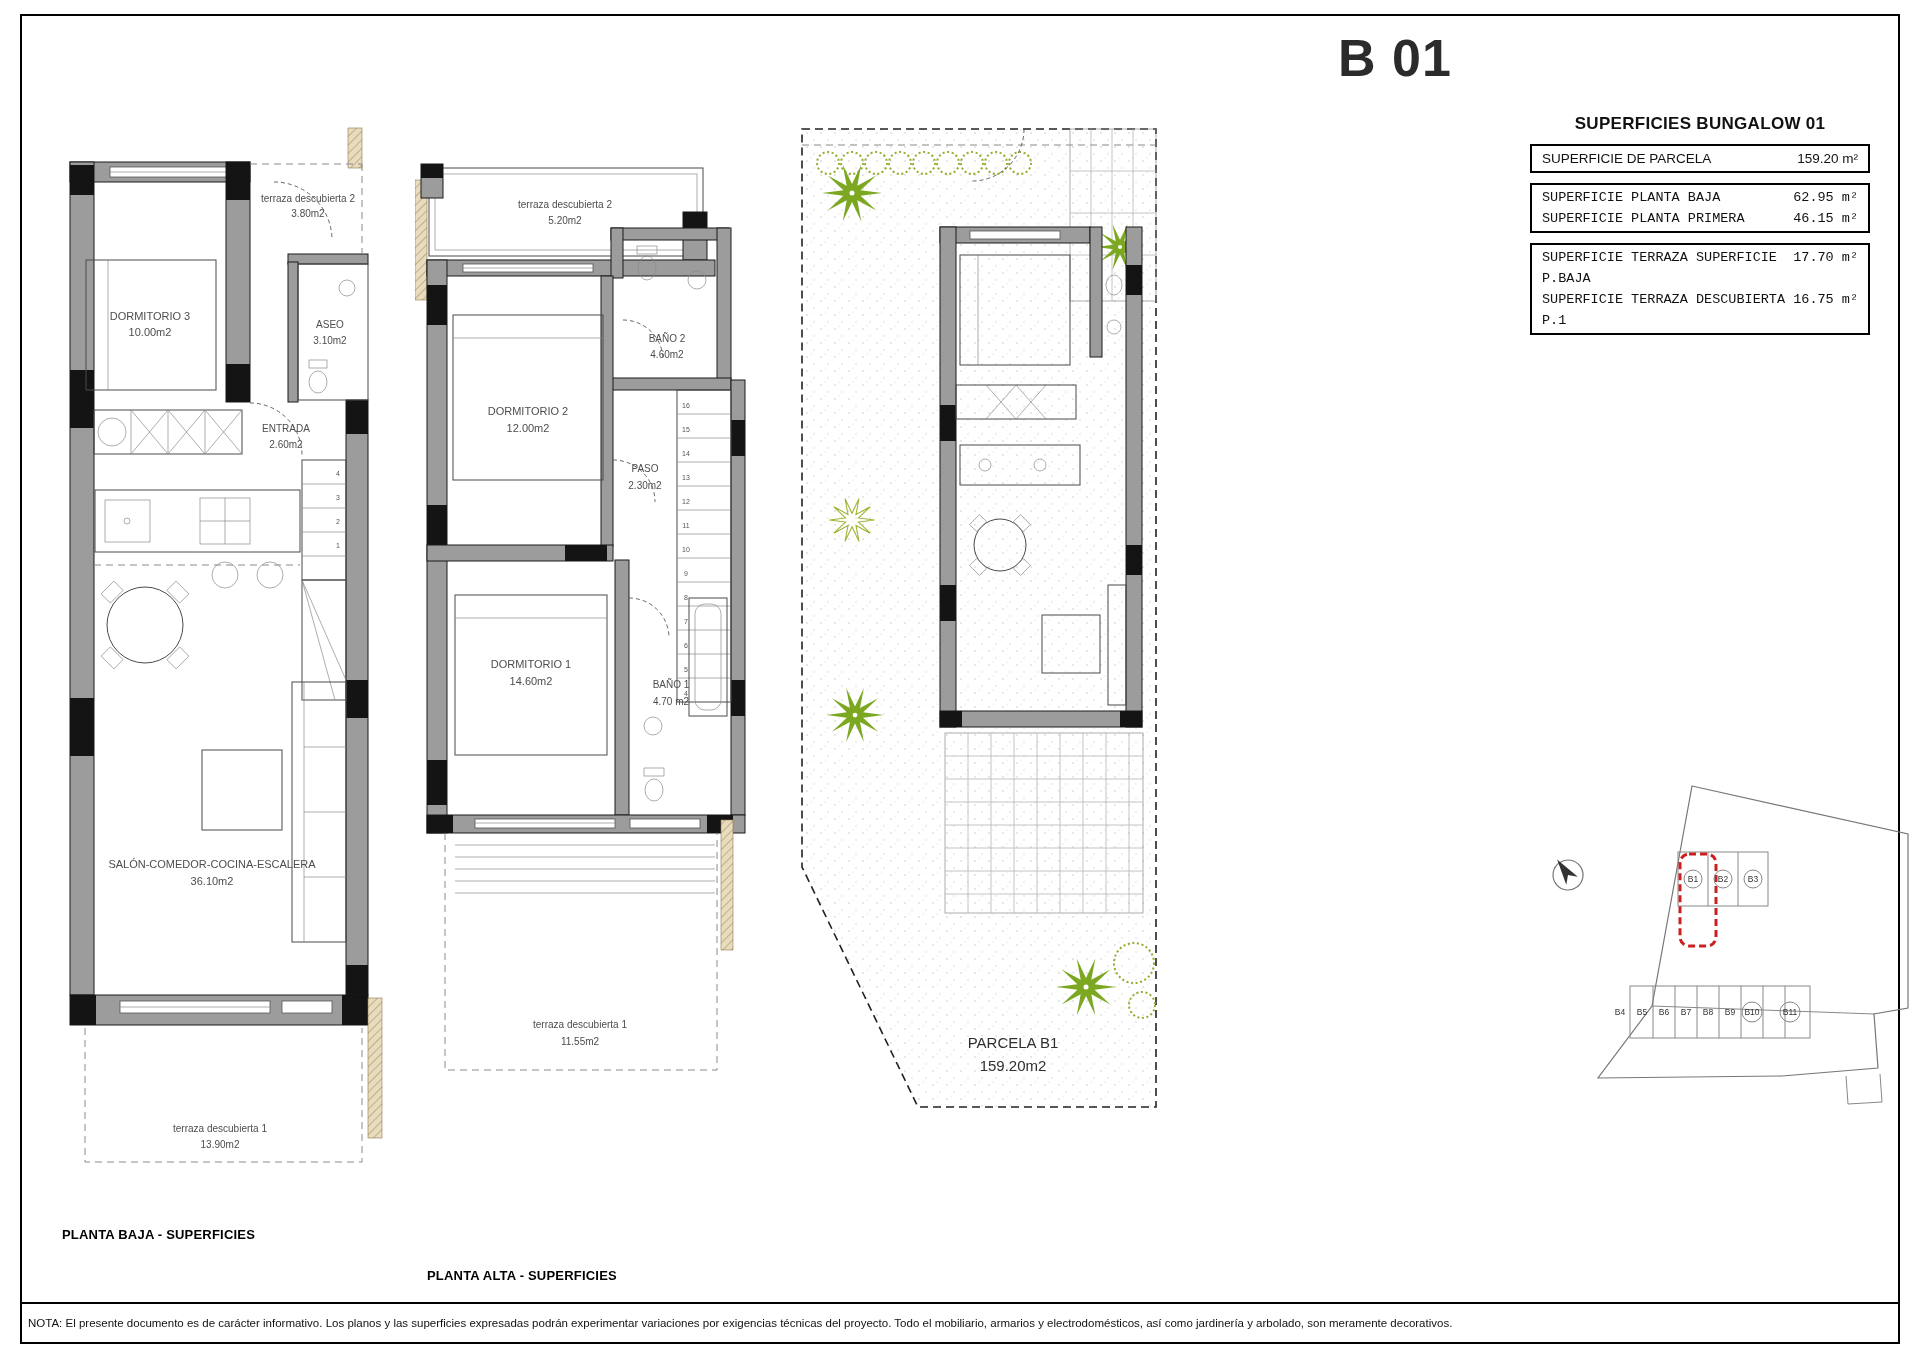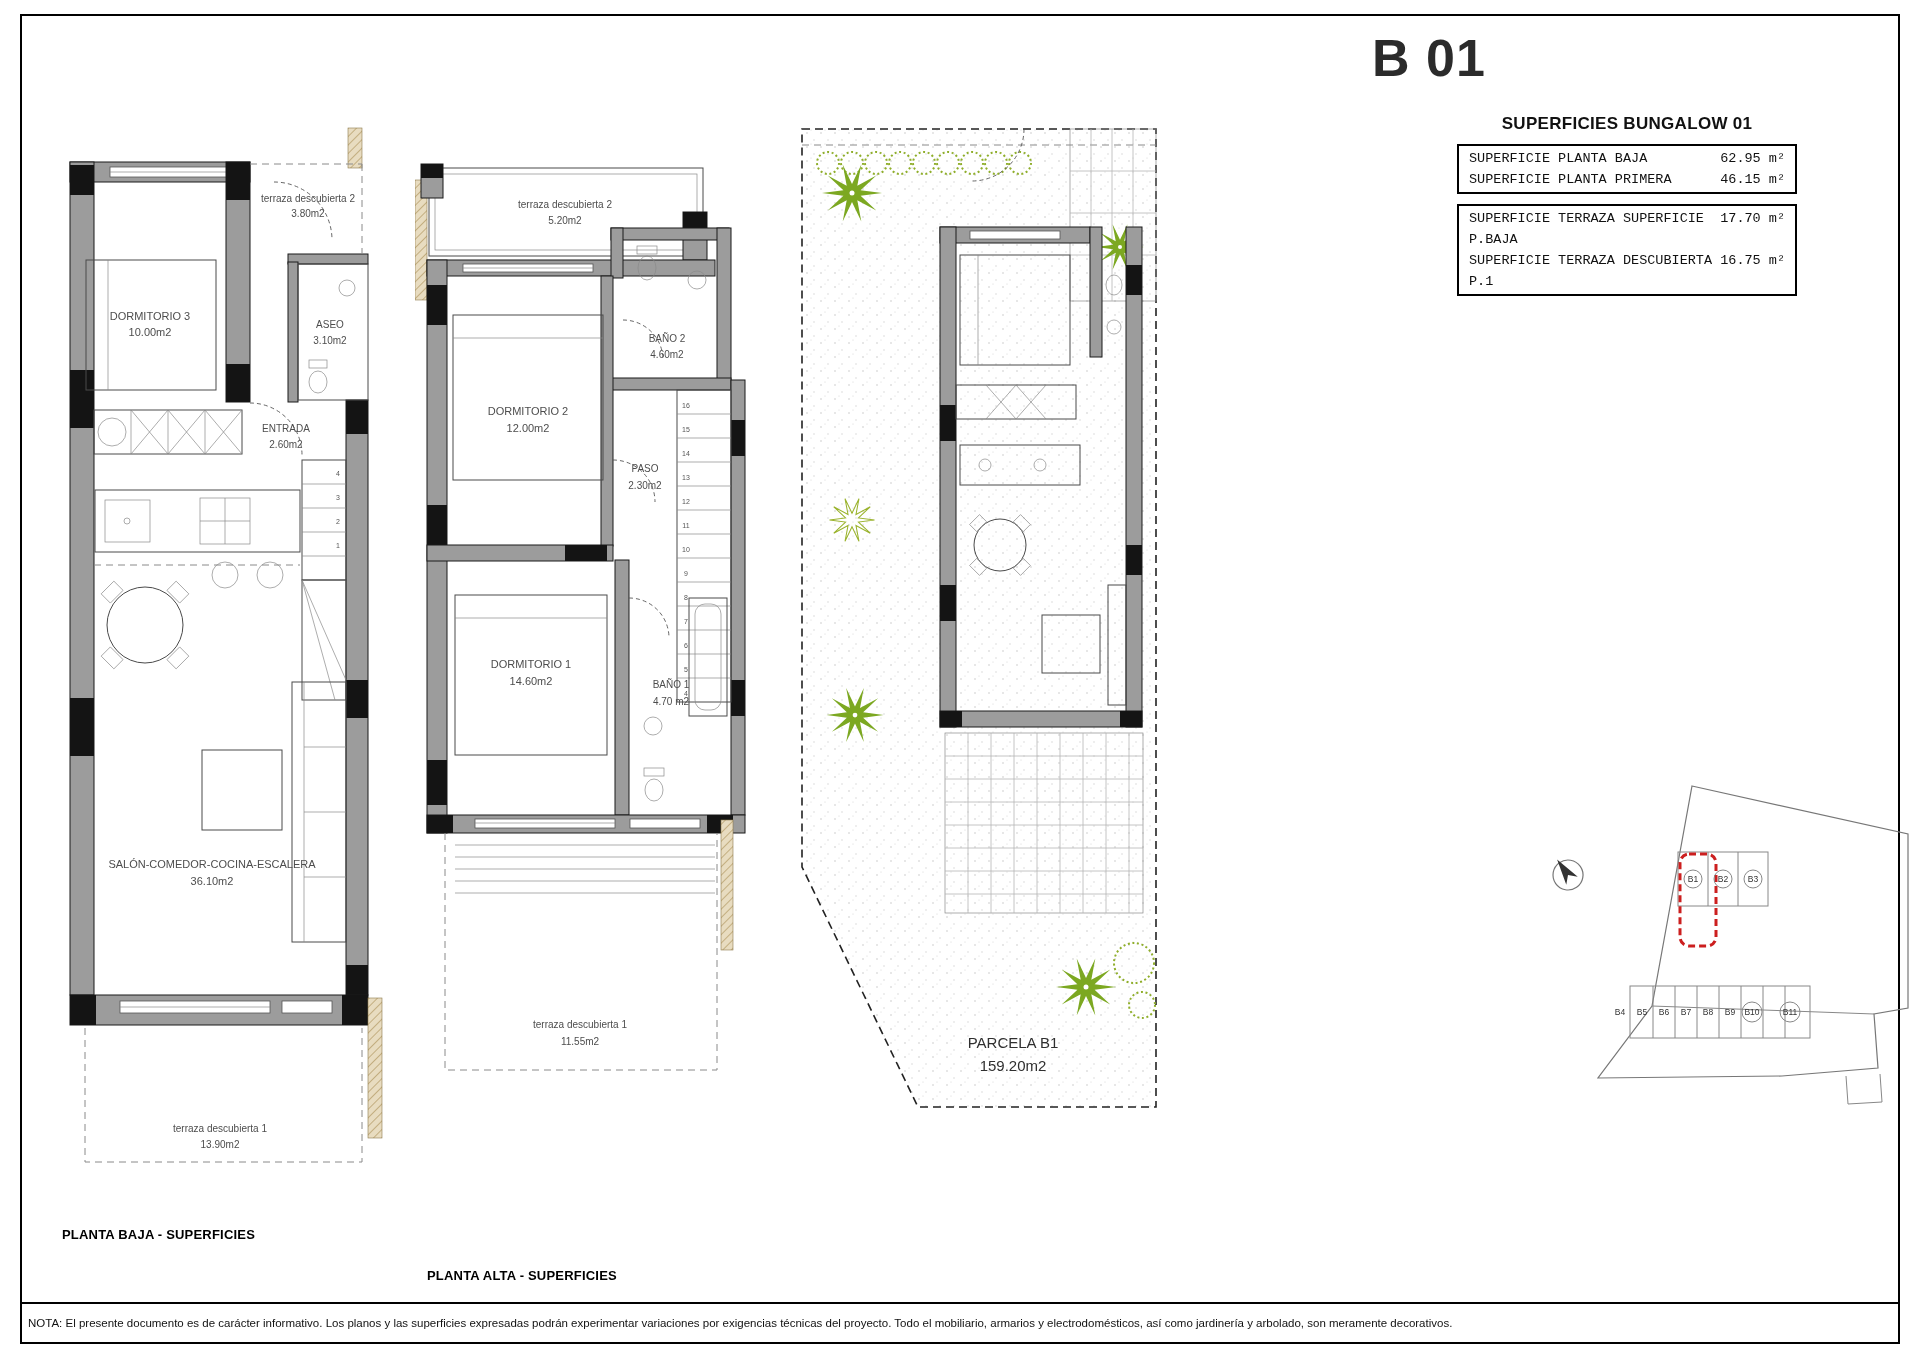--- a/index.html
+++ b/index.html
@@ -2,23 +2,23 @@
 <html><head>
 <meta charset="utf-8">
 <style>
   html,body{margin:0;padding:0;}
   body{width:1920px;height:1357px;position:relative;background:#fff;
        font-family:"Liberation Sans",sans-serif;overflow:hidden;}
   .frame{position:absolute;left:20px;top:14px;right:20px;bottom:13px;border:2px solid #000;}
   .notebar{position:absolute;left:20px;right:20px;bottom:13px;height:42px;border:2px solid #000;
        box-sizing:border-box;display:flex;align-items:center;padding-left:6px;background:#fff;
        font-size:11.5px;color:#111;white-space:nowrap;overflow:hidden;}
-  .code-title{position:absolute;left:1372px;top:28px;font-size:52px;font-weight:bold;
+  .code-title{position:absolute;left:1338px;top:28px;font-size:52px;font-weight:bold;
        color:#2b2b2b;letter-spacing:1px;}
-  .summary{position:absolute;left:1457px;top:114px;width:340px;}
+  .summary{position:absolute;left:1530px;top:114px;width:340px;}
   .summary .t{text-align:center;font-weight:bold;font-size:17px;letter-spacing:.3px;
        margin-bottom:10px;color:#111;}
   .box{border:2px solid #000;padding:2px 10px;background:#fff;}
   .box.joined{margin-top:-2px;}
   .box.gap{margin-top:10px;font-family:Liberation Mono, monospace;}
   .row{display:flex;justify-content:space-between;font-size:13.5px;line-height:21px;color:#111;}
   .row .v{white-space:nowrap;}
   .plan-title{position:absolute;font-size:13px;font-weight:bold;color:#000;letter-spacing:.2px;}
   .drawing{position:absolute;}
   svg text{font-family:"Liberation Sans",sans-serif;}
@@ -44,20 +44,26 @@
 </style>
 </head>
 <body>
 
 <div class="frame"></div>
 
 <div class="code-title">B 01</div>
 
 <div class="summary">
   <div class="t">SUPERFICIES BUNGALOW 01</div>
+  <div class="box">
+    <div class="row">
+        <span>SUPERFICIE DE PARCELA</span>
+        <span class="v">159.20 m²</span>
+      </div>
+  </div>
   <div class="box gap">
     <div class="row">
         <span>SUPERFICIE PLANTA BAJA</span>
         <span class="v">62.95 m²</span>
       </div>
     <div class="row">
         <span>SUPERFICIE PLANTA PRIMERA</span>
         <span class="v">46.15 m²</span>
       </div>
   </div>

